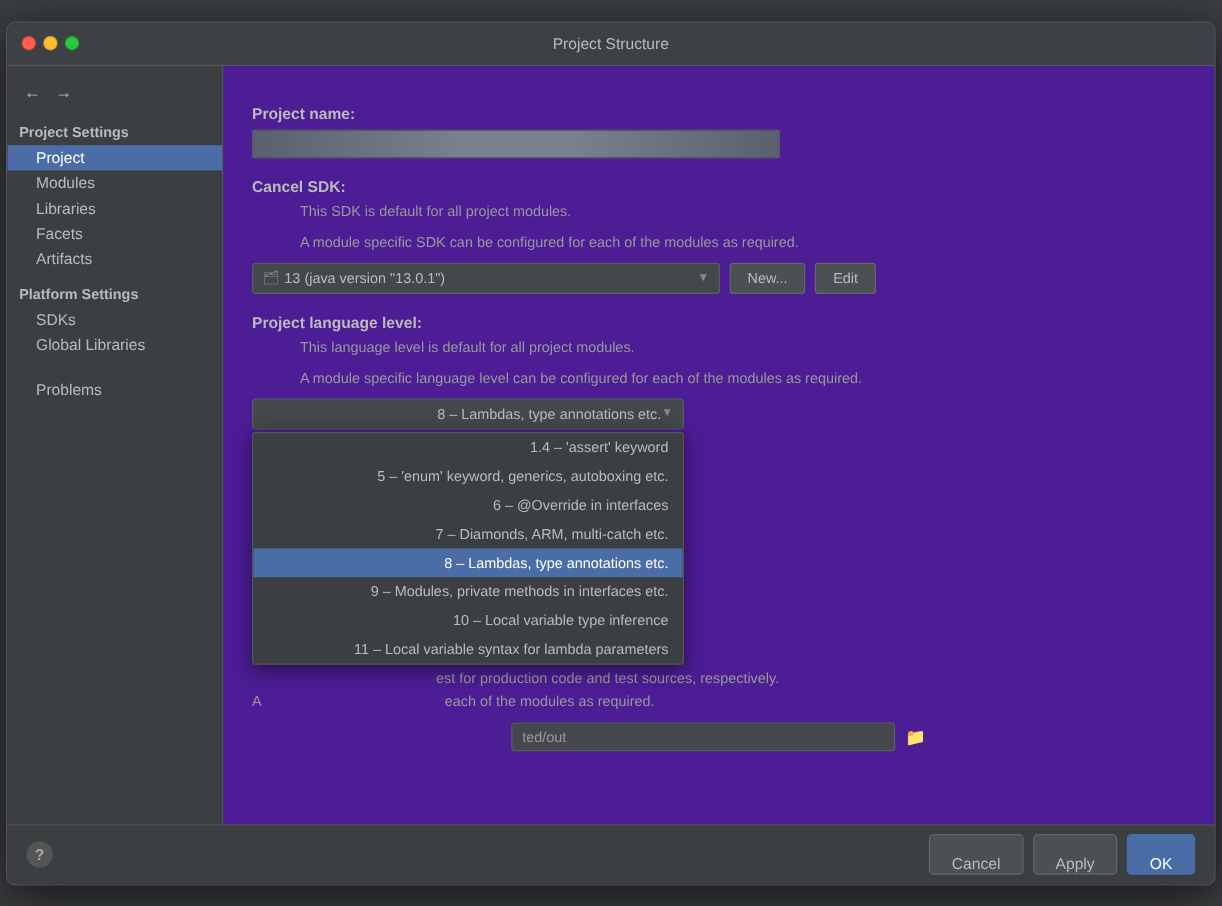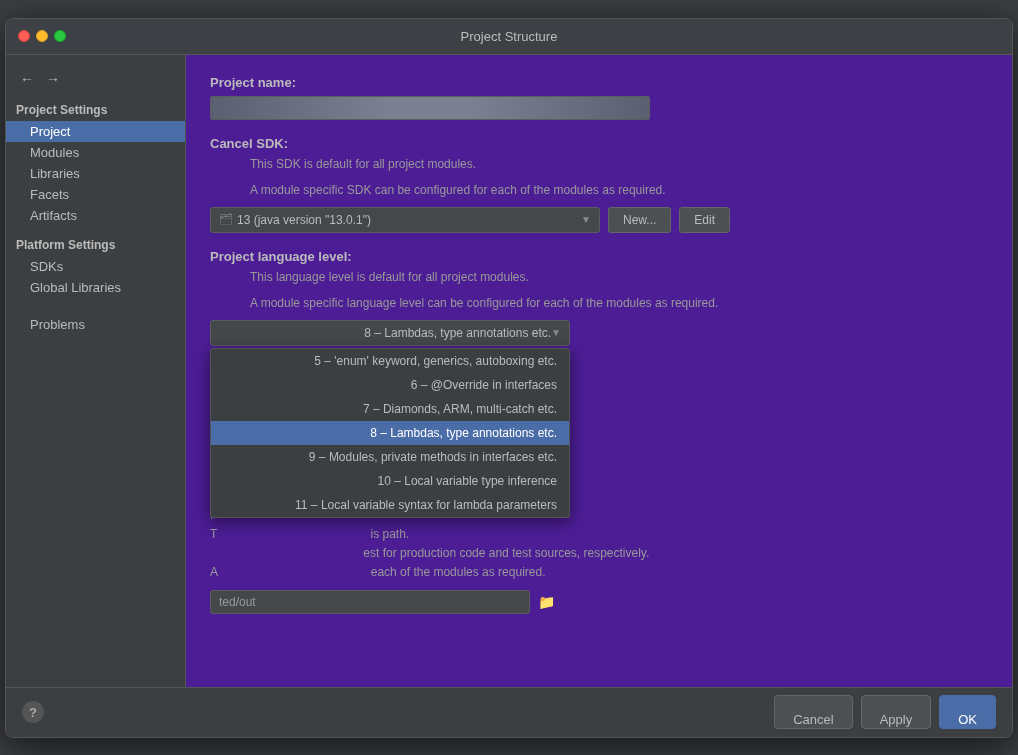--- a/index.html
+++ b/index.html
@@ -110,21 +110,21 @@
       margin-top: 8px;
     }
     .sidebar-item.problems {
       padding-left: 24px;
       margin-top: 4px;
     }
 
     
     .right-panel {
       flex: 1;
-      padding: 20px 24px;
+      padding: 32px 24px;
       overflow: hidden;
       position: relative;
     }
 
     .field-label {
       font-size: 13px;
       font-weight: 600;
       color: #bbbbbb;
       margin-bottom: 6px;
     }
@@ -244,20 +244,21 @@
     .content-line {
       font-size: 12px;
       color: #999;
       line-height: 1.6;
     }
     .content-path-row {
       display: flex;
       align-items: center;
       gap: 8px;
       margin-top: 8px;
+      justify-content: center;
     }
     .path-input {
       background: #45484a;
       border: 1px solid #5a5d5f;
       border-radius: 3px;
       height: 24px;
       width: 320px;
       color: #999;
       padding: 0 8px;
       font-size: 12px;
@@ -382,20 +383,21 @@
       <div class="section-desc">This language level is default for all project modules.</div>
       <div class="section-desc">A module specific language level can be configured for each of the modules as required.</div>
 
       <div class="lang-dropdown-wrapper">
         <div class="lang-select">
           <span style="flex:1;">8 – Lambdas, type annotations etc.</span>
           <span class="sdk-select-arrow">▼</span>
         </div>
 
         <div class="dropdown-popup">
+          <div class="dropdown-item">1.4 – 'assert' keyword</div>
           <div class="dropdown-item">5 – 'enum' keyword, generics, autoboxing etc.</div>
           <div class="dropdown-item">6 – @Override in interfaces</div>
           <div class="dropdown-item">7 – Diamonds, ARM, multi-catch etc.</div>
           <div class="dropdown-item selected">8 – Lambdas, type annotations etc.</div>
           <div class="dropdown-item">9 – Modules, private methods in interfaces etc.</div>
           <div class="dropdown-item">10 – Local variable type inference</div>
           <div class="dropdown-item">11 – Local variable syntax for lambda parameters</div>
         </div>
       </div>
 

